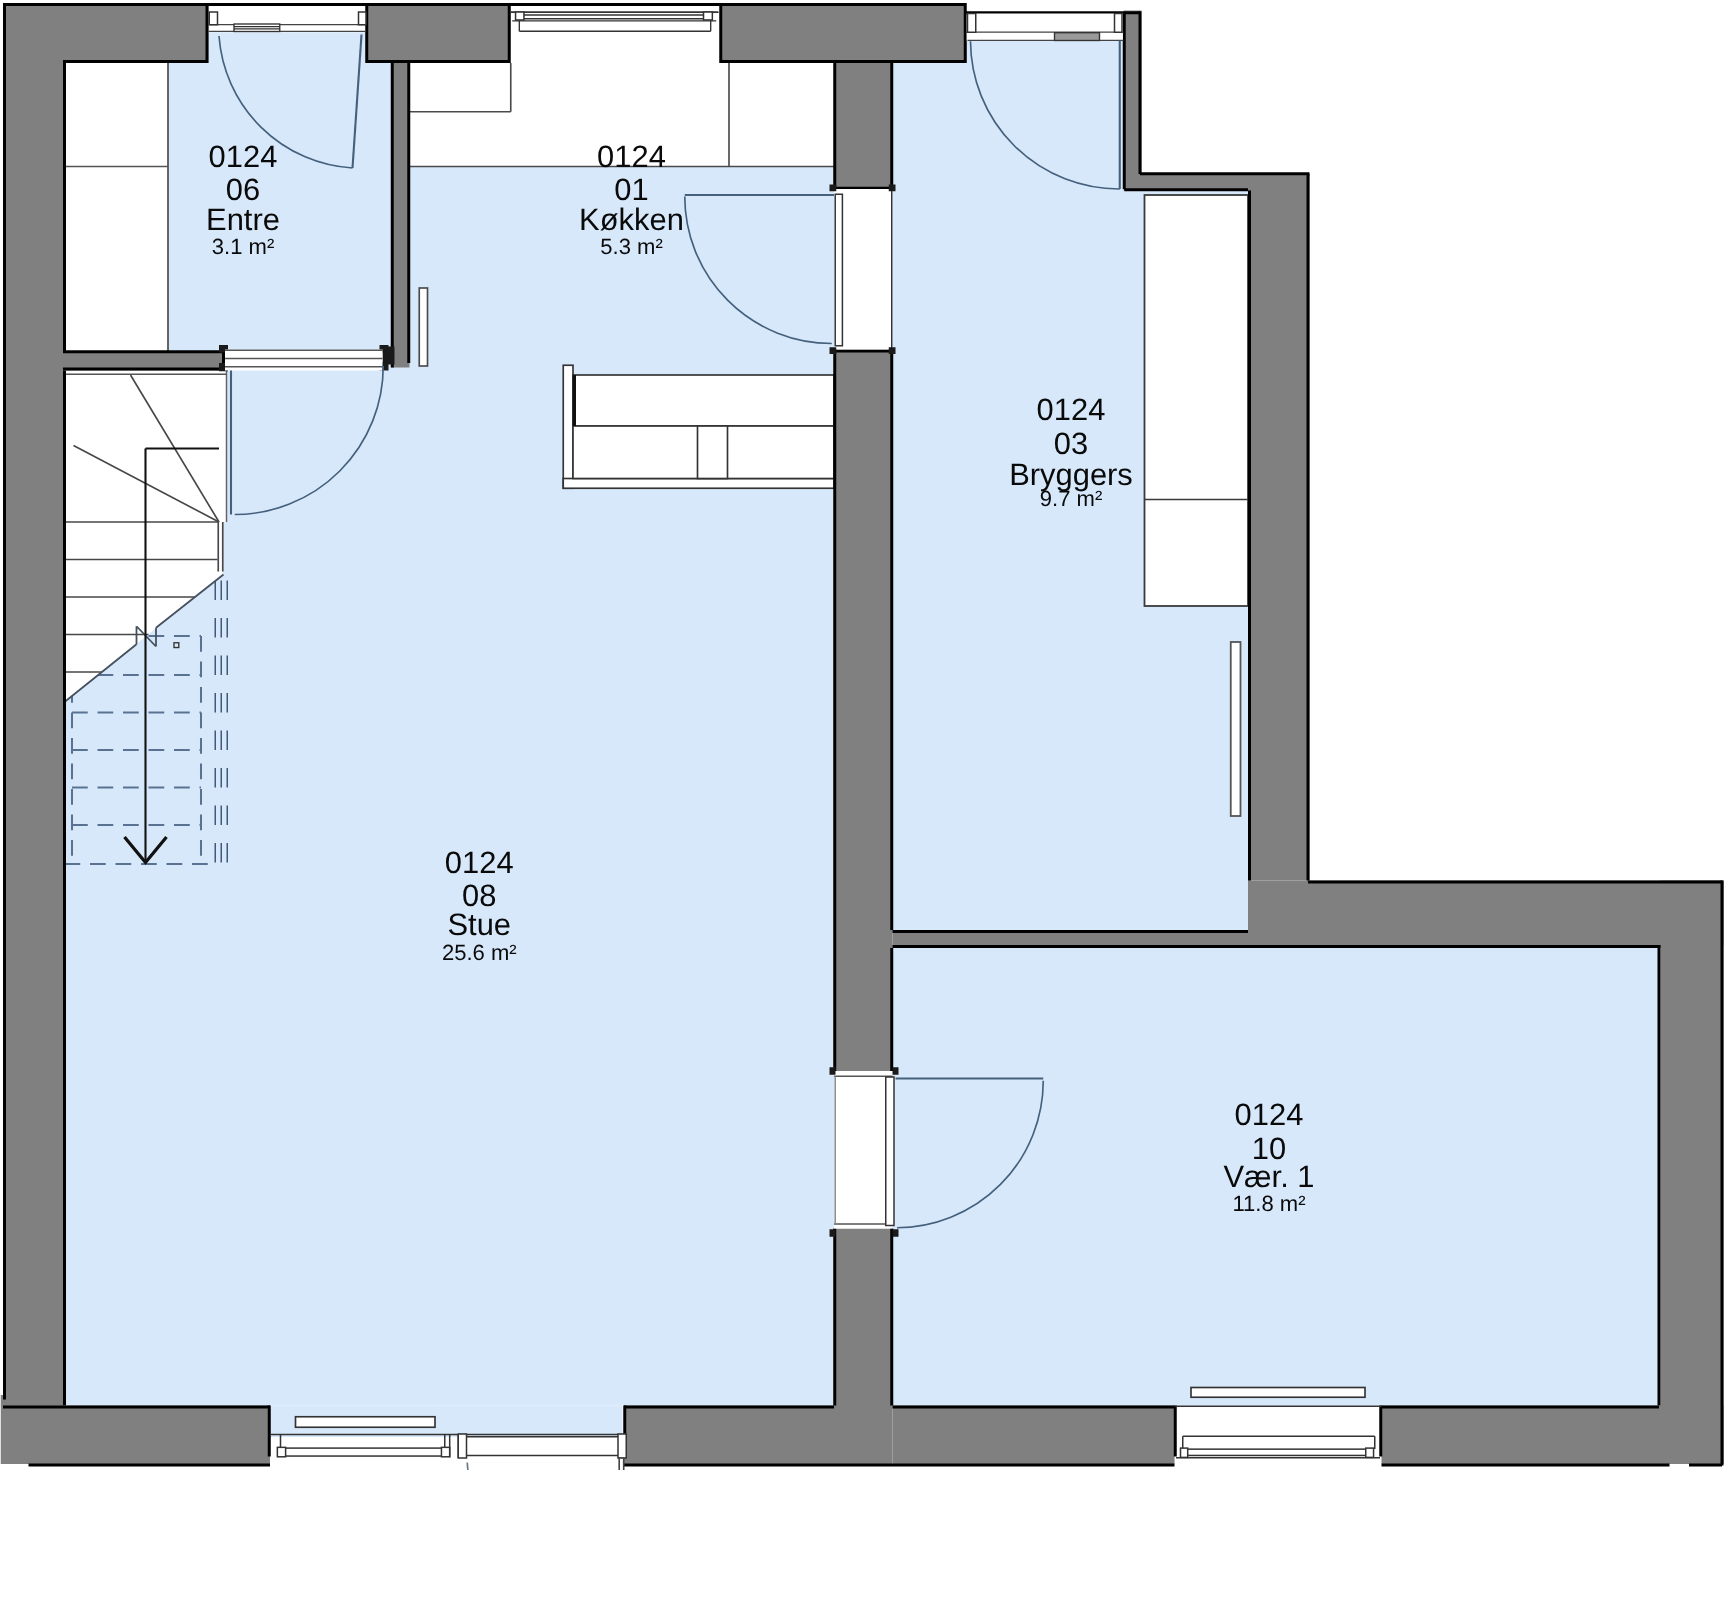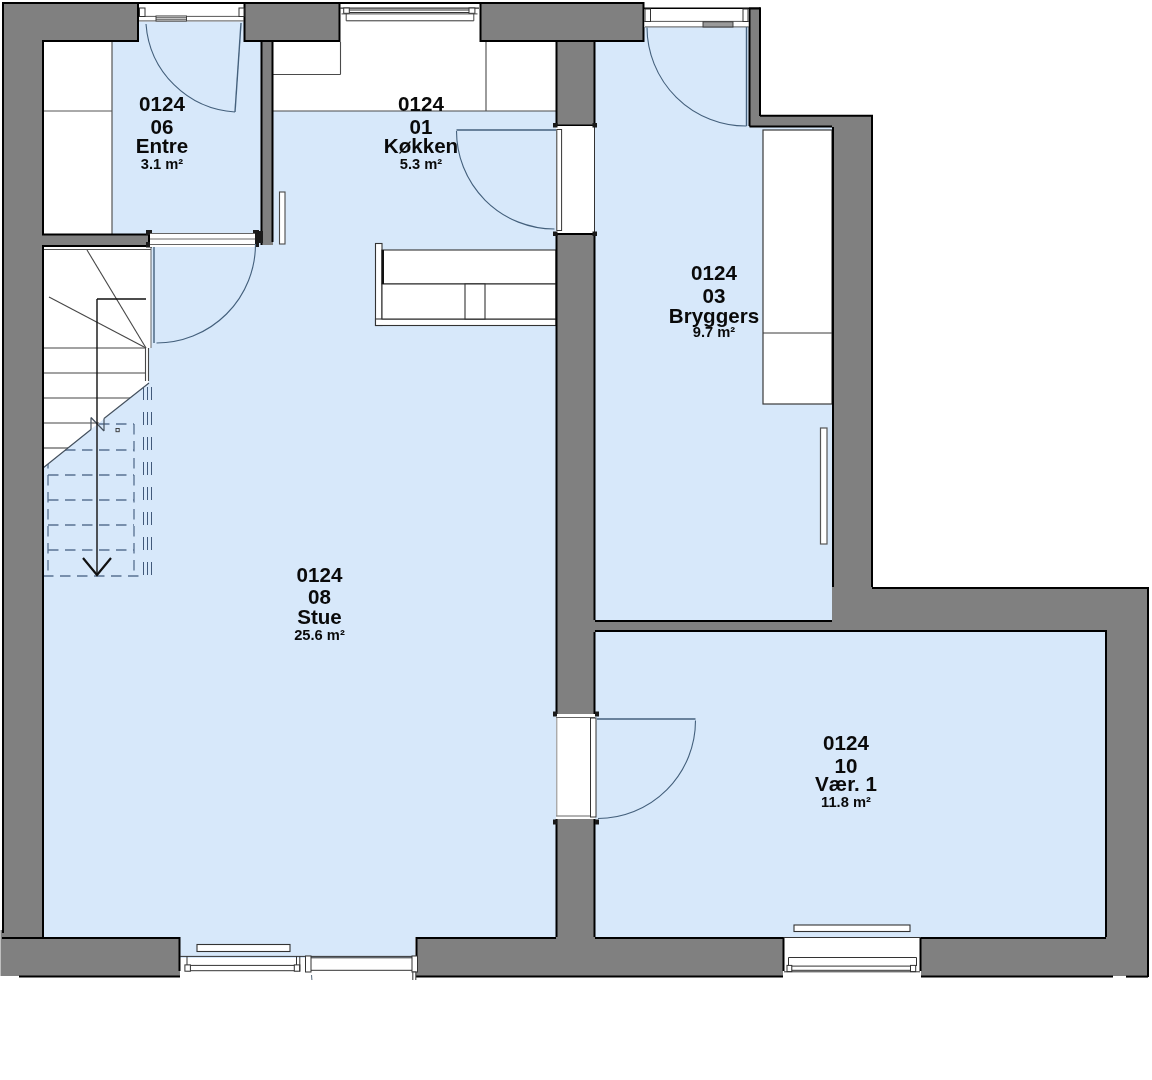--- a/index.html
+++ b/index.html
@@ -1,16 +1,16 @@
 <!DOCTYPE html>
 <html><head>
 <meta charset="utf-8">
 <style>
   html,body{margin:0;padding:0;background:#ffffff;}
-  .wrap{position:relative;width:1152px;height:980px;overflow:hidden;background:#ef4444;font-weight:bold;}
+  .wrap{position:relative;width:1152px;height:980px;overflow:hidden;background:#ef4444;}
   svg{display:block;}
   text{font-family:"Liberation Sans", sans-serif; fill:#0a0a0a; -webkit-font-smoothing:antialiased;}
   .rn{font-size:20.6px;}
   .ra{font-size:14.7px;}
 </style>
 </head>
 <body>
 <div class="wrap">
 <svg width="1152" height="1080" viewBox="0 0 1152 1080">
 

